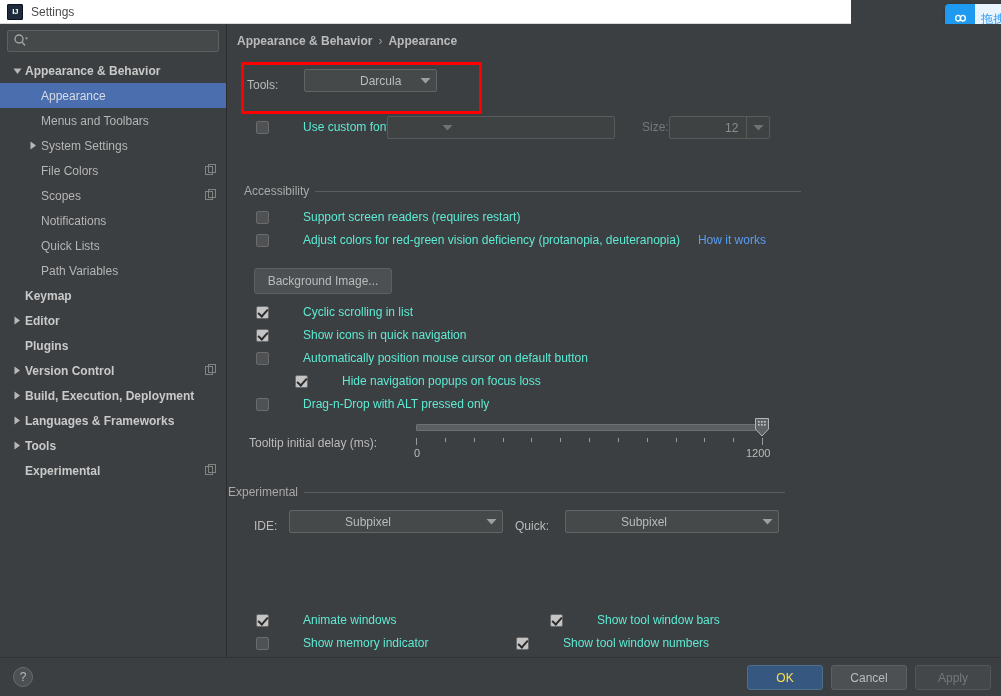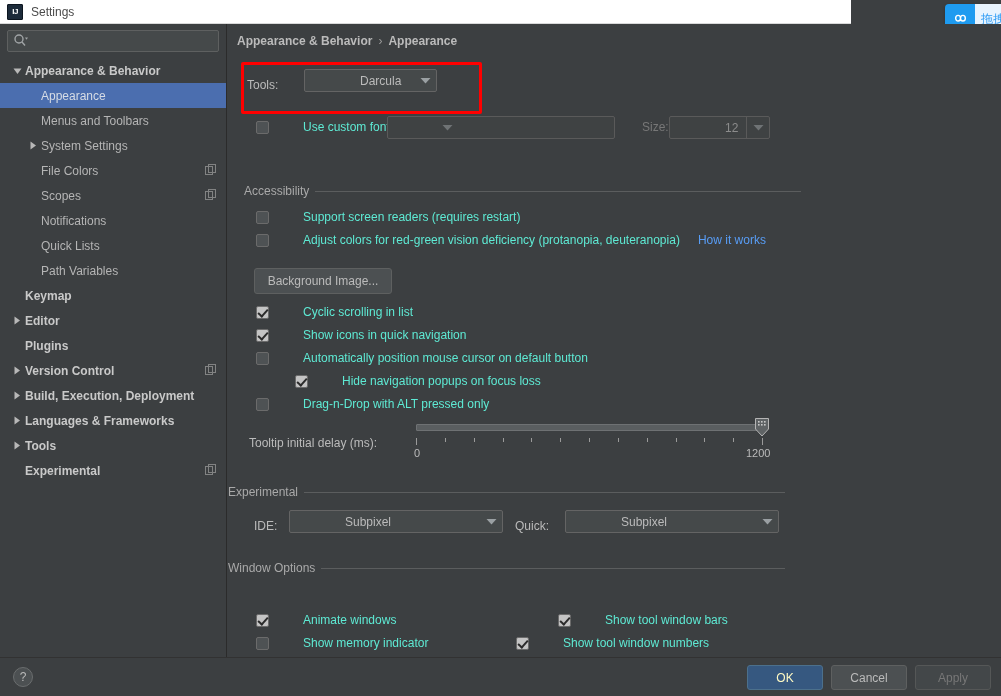--- a/index.html
+++ b/index.html
@@ -181,21 +181,21 @@
 
   
   .btn {
     height: 24px; padding: 0 12px;
     background: #4c5052; border: 1px solid #5e6060;
     border-radius: 3px; color: #bbbbbb; font-size: 12px;
     display: inline-flex; align-items: center; justify-content: center;
     box-sizing: border-box; cursor: default;
     font-family: "Liberation Sans", sans-serif;
   }
-  .btn.primary { background: #365880; border-color: #4c708c; color: #fef9c3; }
+  .btn.primary { background: #365880; border-color: #4c708c; color: #fde047; }
   .btn.disabled { color: #777777; border-color: #555757; background: #434749; }
 
   .link { color: #589df6; font-size: 12px; cursor: pointer; }
 
   
   .slider-track {
     position: absolute;
     height: 7px; background: #5a5e60;
     border: 1px solid #6e7173; border-radius: 1px;
     box-sizing: border-box;
@@ -512,36 +512,32 @@
     <div class="lbl" style="position:absolute;left:287px;top:495px;">Quick:</div>
     <div class="combo" style="position:absolute;left:337px;top:486px;width:214px;">
       <span class="c-text">Subpixel</span>
       <span class="c-arrow">
         <svg width="11" height="7" viewBox="0 0 11 7">
             <path d="M0.5 1 L10.5 1 L5.5 6.5 Z" fill="#9aa0a3"></path>
           </svg>
       </span>
     </div>
 
-    <div class="section" style="left:0px;top:537px;width:557px;">
-      <span class="s-title">Window Options</span>
-      <span class="s-rule"></span>
-    </div>
     <div id="winopt-left">
         <div class="cb-row" style="left: 28px; top: 589px;">
           <span class="cb checked"></span>
           <span class="cb-label">Animate windows</span>
         </div>
         <div class="cb-row" style="left: 28px; top: 612px;">
           <span class="cb unchecked"></span>
           <span class="cb-label">Show memory indicator</span>
         </div>
       </div>
     <div id="winopt-right">
-        <div class="cb-row" style="left: 296px; top: 589px; padding-left: 34px;">
+        <div class="cb-row" style="left: 288px; top: 589px; padding-left: 34px;">
           <span class="cb checked"></span>
           <span class="cb-label">Show tool window bars</span>
         </div>
         <div class="cb-row" style="left: 288px; top: 612px;">
           <span class="cb checked"></span>
           <span class="cb-label">Show tool window numbers</span>
         </div>
       </div>
 
   </div>

